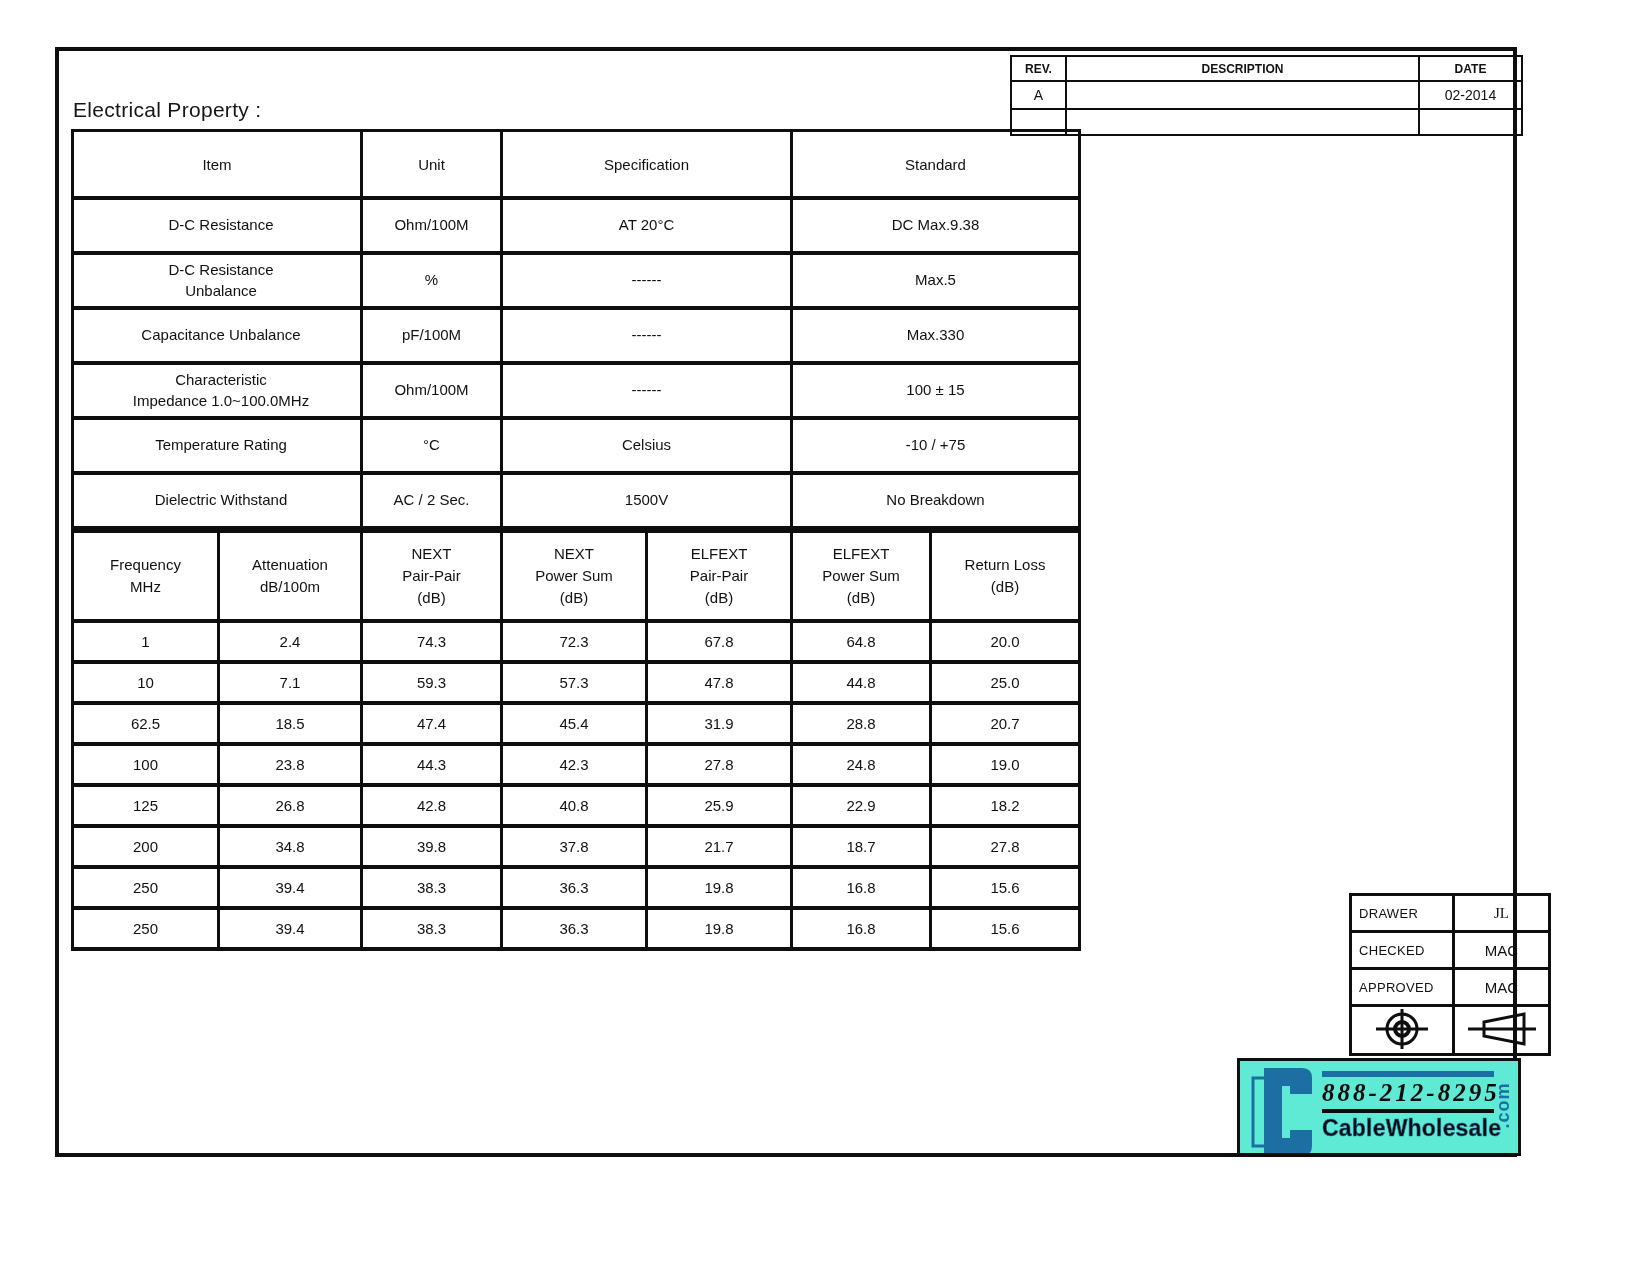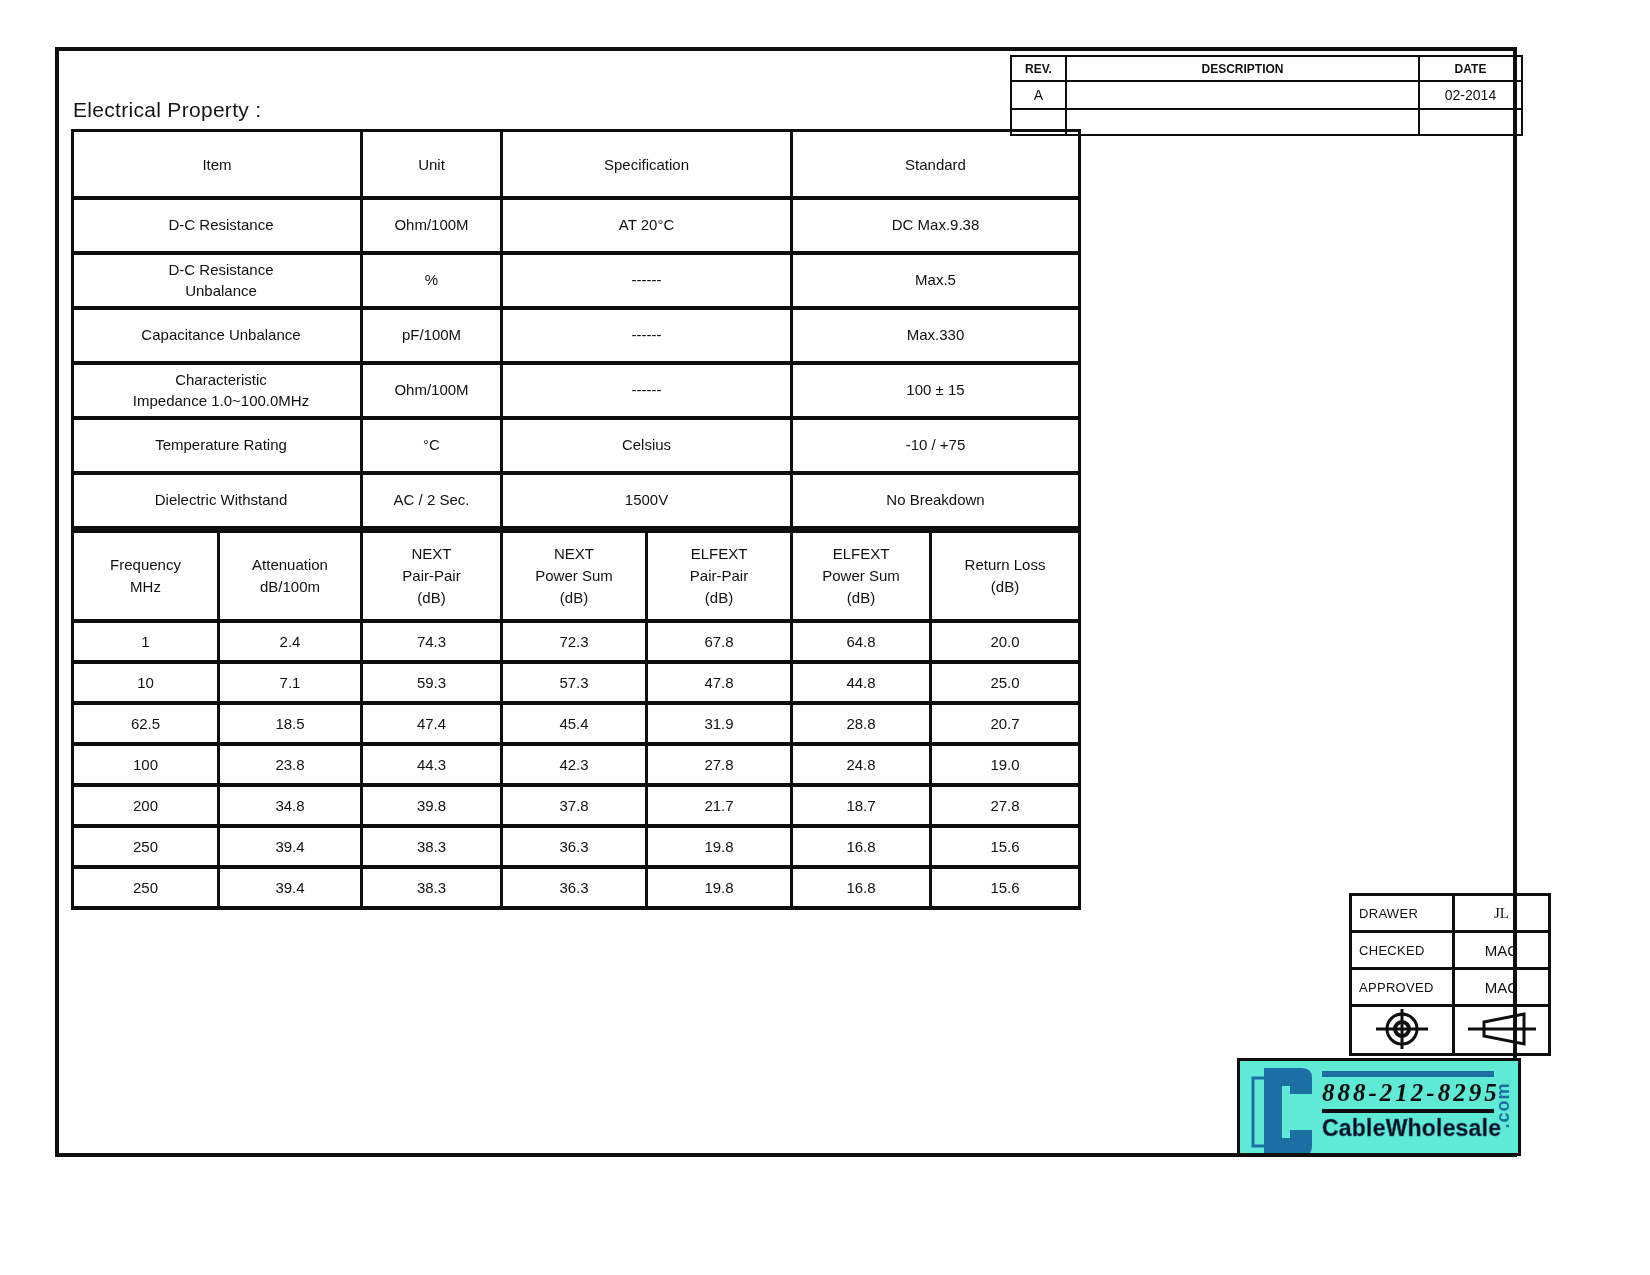--- a/index.html
+++ b/index.html
@@ -194,20 +194,29 @@
         <td>20.7</td>
       </tr>
       <tr>
         <td>100</td>
         <td>23.8</td>
         <td>44.3</td>
         <td>42.3</td>
         <td>27.8</td>
         <td>24.8</td>
         <td>19.0</td>
+      </tr>
+      <tr>
+        <td>125</td>
+        <td>26.8</td>
+        <td>42.8</td>
+        <td>40.8</td>
+        <td>25.9</td>
+        <td>22.9</td>
+        <td>18.2</td>
       </tr>
       <tr>
         <td>200</td>
         <td>34.8</td>
         <td>39.8</td>
         <td>37.8</td>
         <td>21.7</td>
         <td>18.7</td>
         <td>27.8</td>
       </tr>

